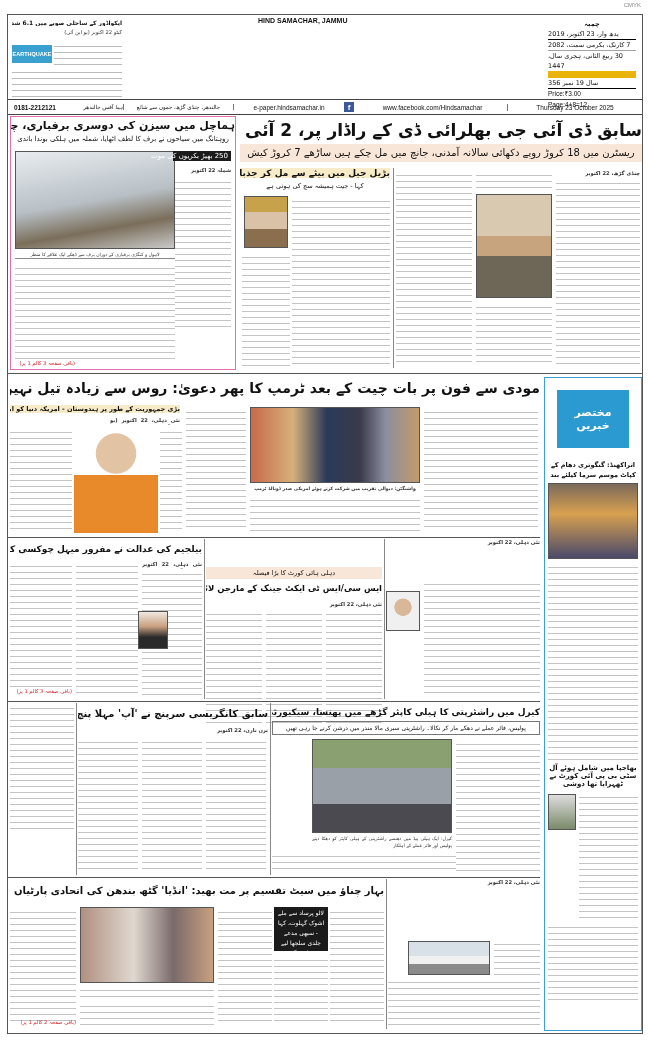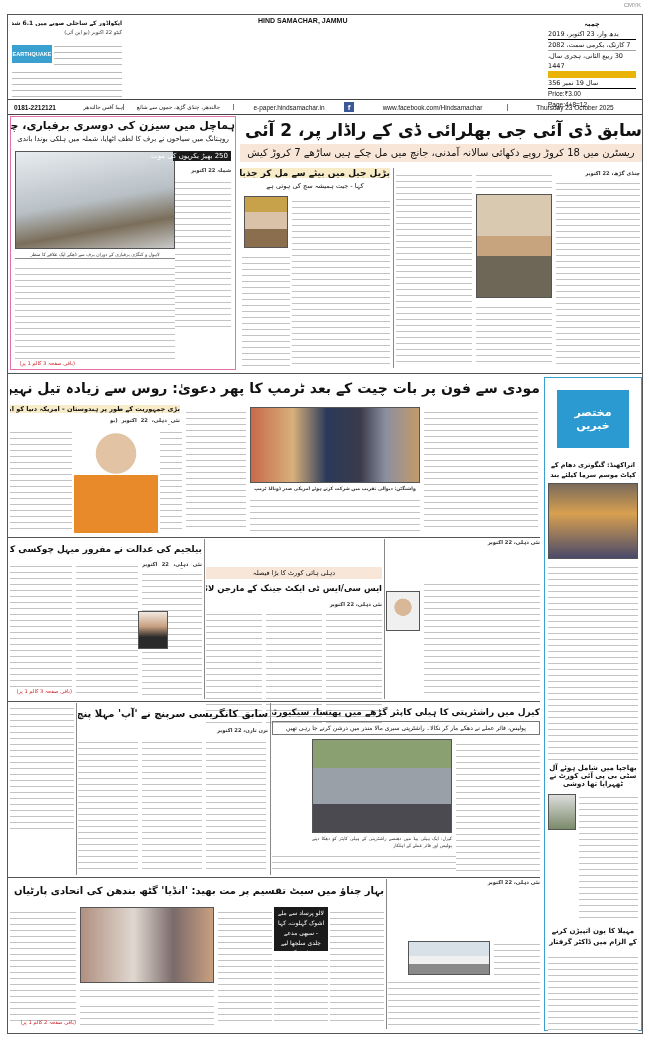--- a/index.html
+++ b/index.html
@@ -101,21 +101,20 @@
   </div>
 
   <div class="abs" style="left:536px;top:362px;width:98px;height:654px;border:1px solid #3aa0d0">
     <div style="margin:12px;background:#2a9ad0;color:#fff;font-weight:bold;font-size:11px;text-align:center;direction:rtl;padding:16px 0">مختصر خبریں</div>
     <div class="head" style="font-size:6.5px;white-space:normal;line-height:10px;padding:0 3px">اتراکھنڈ: گنگوتری دھام کے کپاٹ موسم سرما کیلئے بند</div>
     <div class="photo" style="position:relative;margin:3px;height:76px;background:linear-gradient(#7a6a5a,#d8a050 40%,#4a4a6a)"></div>
     <div class="txt" style="margin:0 3px;height:198px;background:repeating-linear-gradient(#fff 0 5px,#c4c4c4 5px 6px)"></div>
     <div class="head" style="font-size:7px;white-space:normal;line-height:8px;padding:4px 3px">بھاجپا میں شامل ہوئے آل سٹی بی پی آئی کورٹ نے ٹھہرایا تھا دوشی</div>
     <div class="photo" style="position:relative;float:left;margin:2px 3px;width:28px;height:36px;background:linear-gradient(#ddd,#7a8a6a)"></div>
     <div class="txt" style="margin:0 3px;height:130px;background:repeating-linear-gradient(#fff 0 5px,#c4c4c4 5px 6px)"></div>
-    <div class="head" style="font-size:7px;white-space:normal;line-height:11px;padding:4px 3px">مہیلا کا یون اتپیڑن کرنے کے الزام میں ڈاکٹر گرفتار</div>
     <div class="txt" style="margin:0 3px;height:80px;background:repeating-linear-gradient(#fff 0 5px,#c4c4c4 5px 6px)"></div>
   </div>
 
   <div class="hline" style="left:0;width:532px;top:522px;border-color:#555"></div>
 
   <div class="abs" style="left:2px;top:524px;width:192px;height:160px">
     <div class="head" style="font-size:9px;line-height:20px">بیلجیم کی عدالت نے مفرور میہل چوکسی کو ہندوستان کے حوالے کرنے کی منظوری دے دی</div>
     <div class="txt" style="position:absolute;right:0;top:22px;width:60px;height:8px;font-weight:bold">نئی دہلی، 22 اکتوبر (یو این آئی)</div>
     <div class="txt" style="position:absolute;right:0;top:30px;width:60px;height:126px;background:repeating-linear-gradient(#fff 0 5px,#c4c4c4 5px 6px)"></div>
     <div class="photo" style="left:128px;top:72px;width:30px;height:38px;background:linear-gradient(#f0e8e0,#c9a080 40%,#2a2a2a 70%)"></div>

